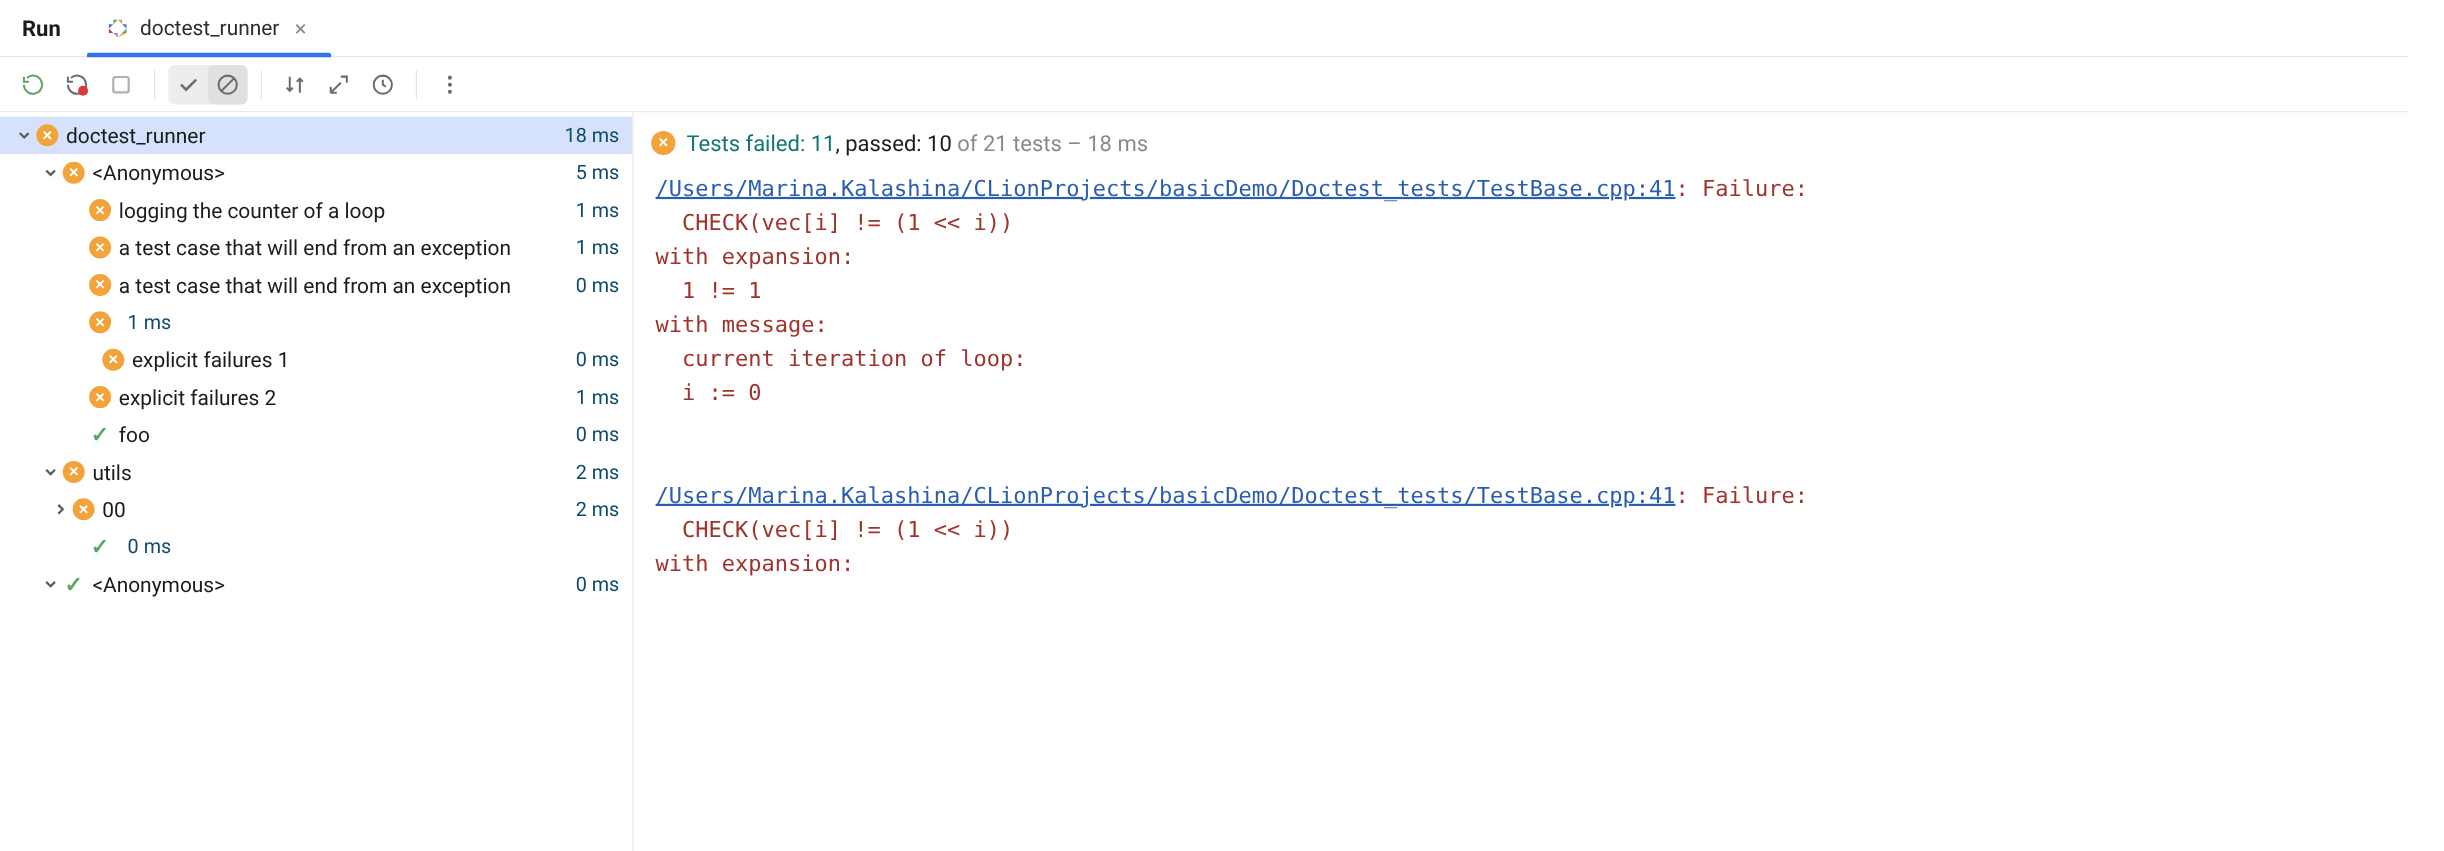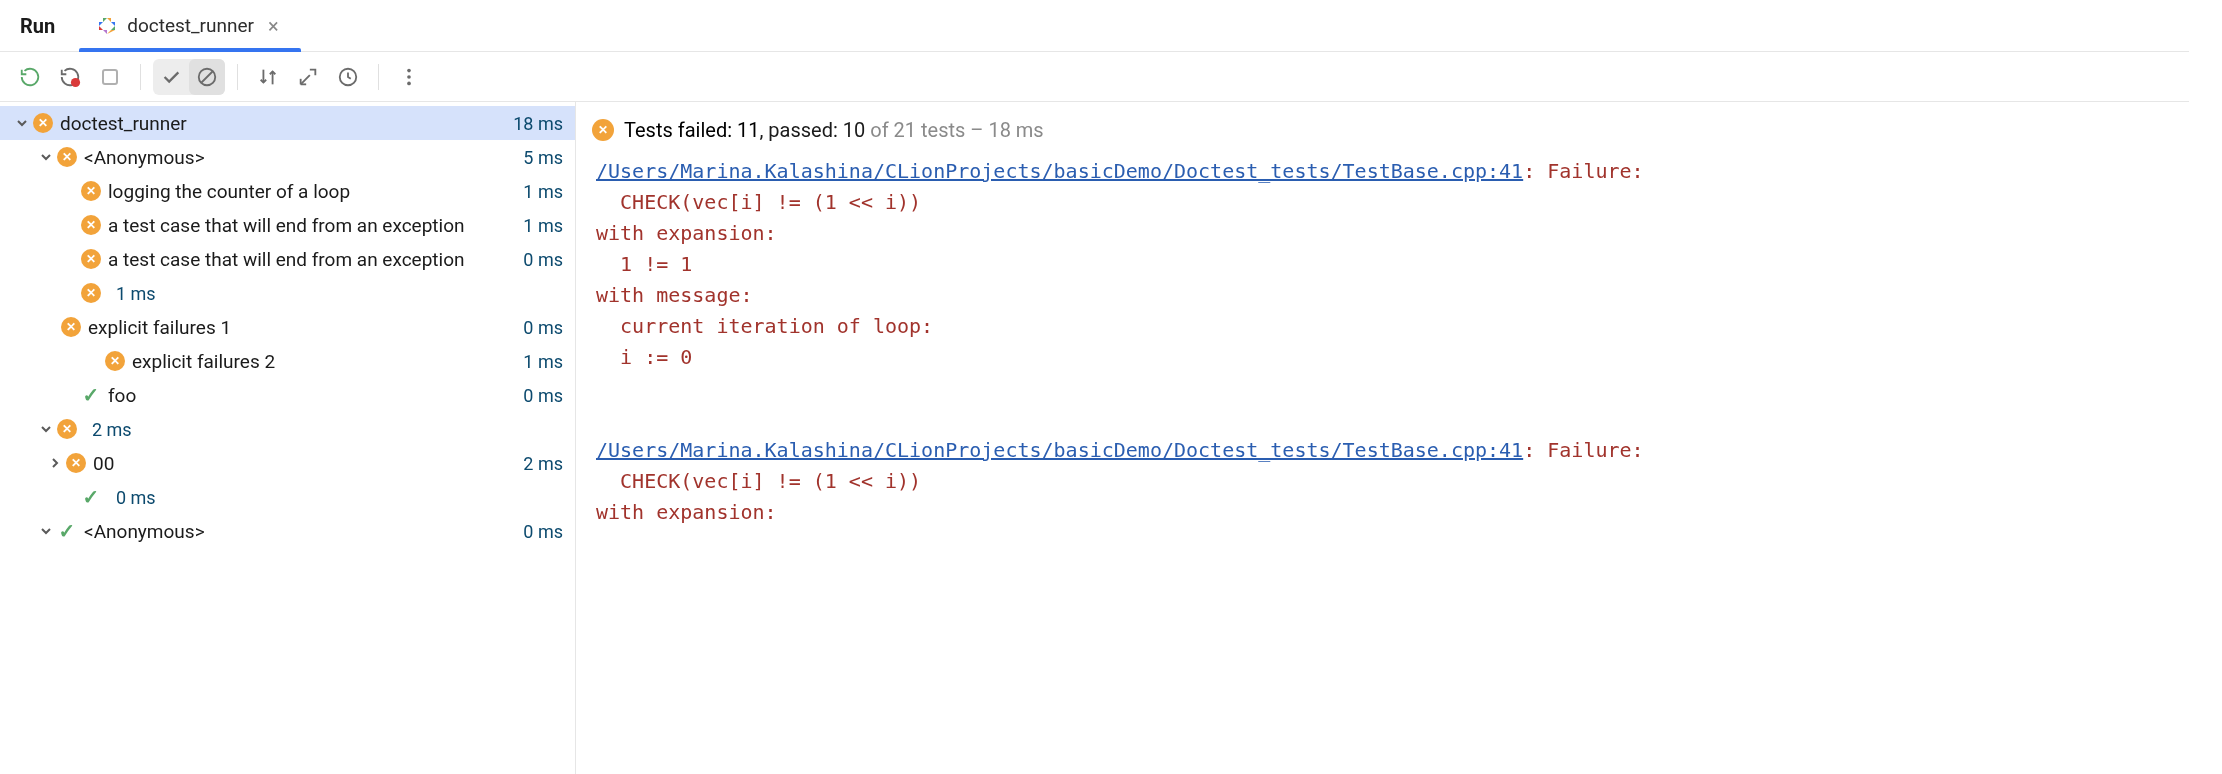--- a/index.html
+++ b/index.html
@@ -170,21 +170,21 @@
 
   
   .console-header {
     display:flex;
     align-items:center;
     gap:10px;
     font-size:20px;
     padding: 6px 0 14px 0;
   }
   .console-header .fail-circle { width:22px; height:22px; }
-  .hdr-fail { color:#000000; }
+  .hdr-fail { color:#0f766e; }
   .hdr-pass { color:#1b1b1b; }
   .hdr-rest { color:#8a8a8a; }
 
   .console {
     font-family: ui-monospace, "SF Mono", Menlo, Consolas, monospace;
     font-size: 20px;
     line-height: 1.55;
     white-space: pre;
     color:#a1332c;
     padding-left: 4px;
@@ -341,28 +341,28 @@
             </span>
           <span class="label">a test case that will end from an exception</span>
           <span class="dur">0 ms</span>
         </div>
         <div class="row" style="padding-left:80px">
           <span class="status">
               <span class="fail-circle"></span>
             </span>
           <span class="dur">1 ms</span>
         </div>
-        <div class="row" style="padding-left:60px">
+        <div class="row" style="padding-left:92px">
           <span class="status">
               <span class="fail-circle"></span>
             </span>
           <span class="label">explicit failures 1</span>
           <span class="dur">0 ms</span>
         </div>
-        <div class="row" style="padding-left:104px">
+        <div class="row" style="padding-left:80px">
           <span class="status">
               <span class="fail-circle"></span>
             </span>
           <span class="label">explicit failures 2</span>
           <span class="dur">1 ms</span>
         </div>
         <div class="row" style="padding-left:80px">
           <span class="status">
               <span class="pass-check">✓</span>
             </span>
@@ -372,20 +372,21 @@
 
         <div class="row" style="padding-left:36px">
           <span class="chev">
             <svg width="14" height="14" viewBox="0 0 14 14">
                 <path d="M3 5l4 4 4-4" fill="none" stroke="#5a5a5a" stroke-width="2"></path>
               </svg>
           </span>
           <span class="status">
               <span class="fail-circle"></span>
             </span>
+          <span class="label">utils</span>
           <span class="dur">2 ms</span>
         </div>
 
         <div class="row" style="padding-left:45px">
           <span class="chev">
             <svg width="14" height="14" viewBox="0 0 14 14">
                 <path d="M5 3l4 4-4 4" fill="none" stroke="#5a5a5a" stroke-width="2"></path>
               </svg>
           </span>
           <span class="status">

